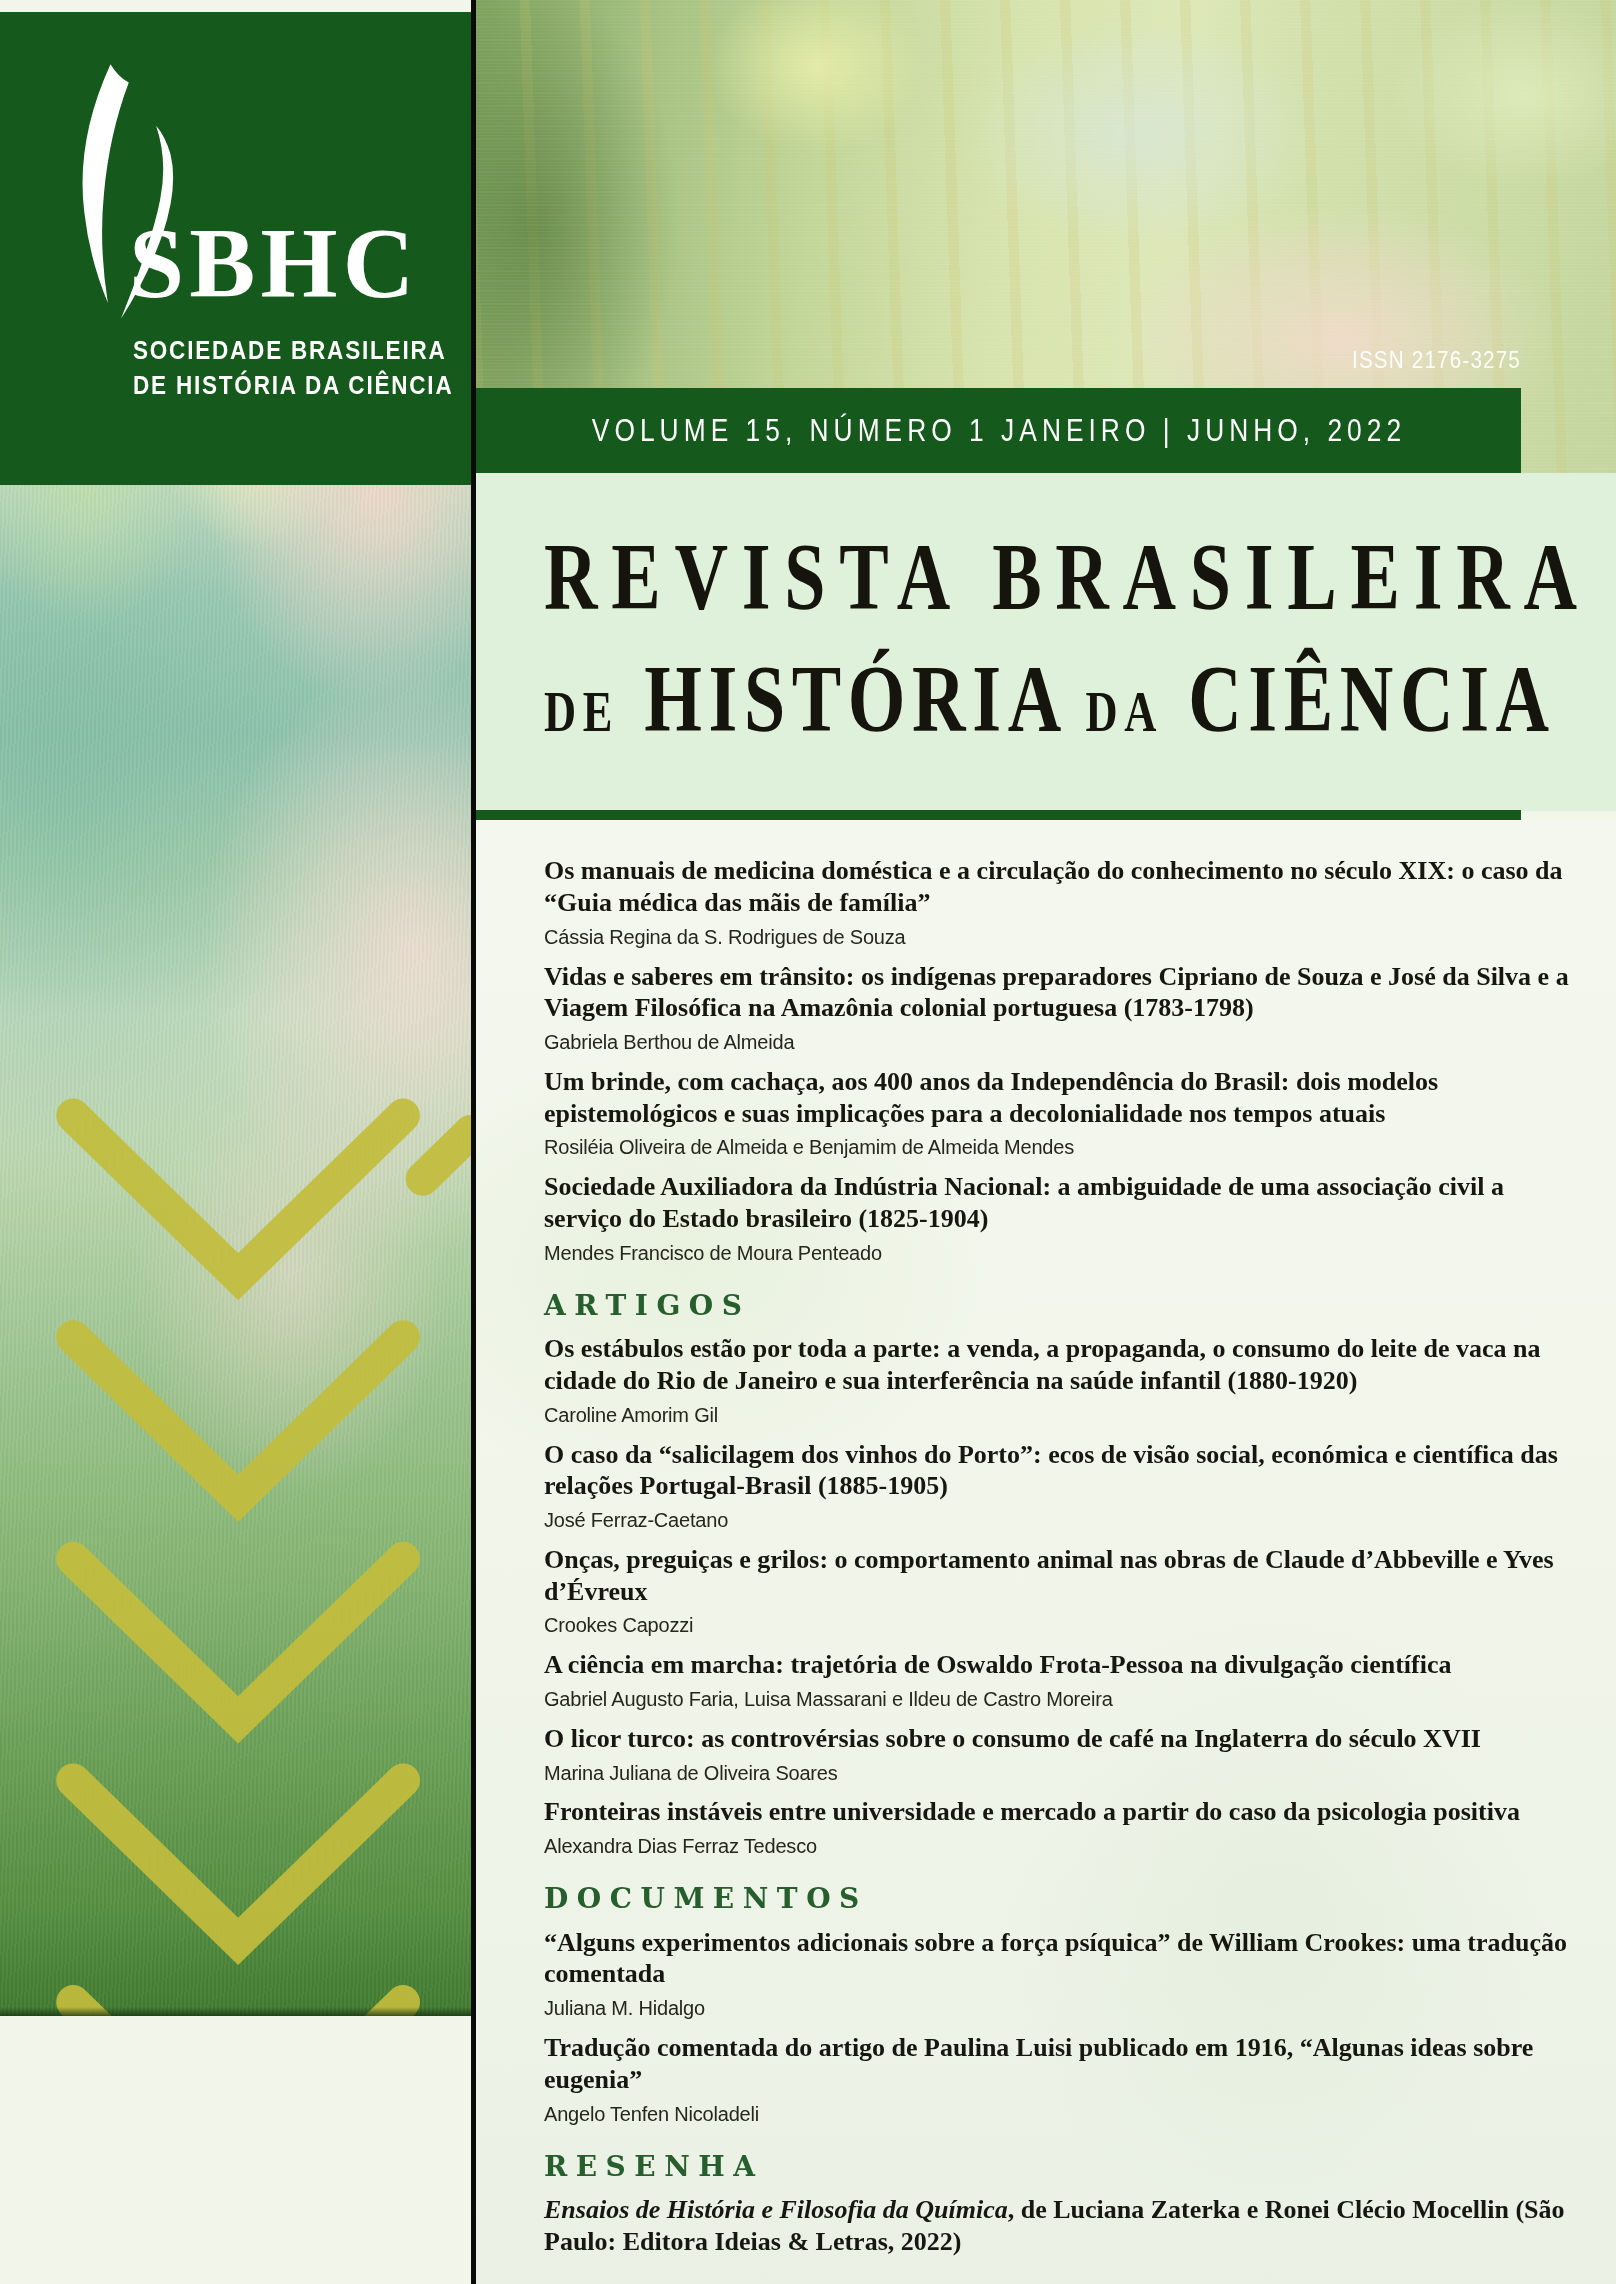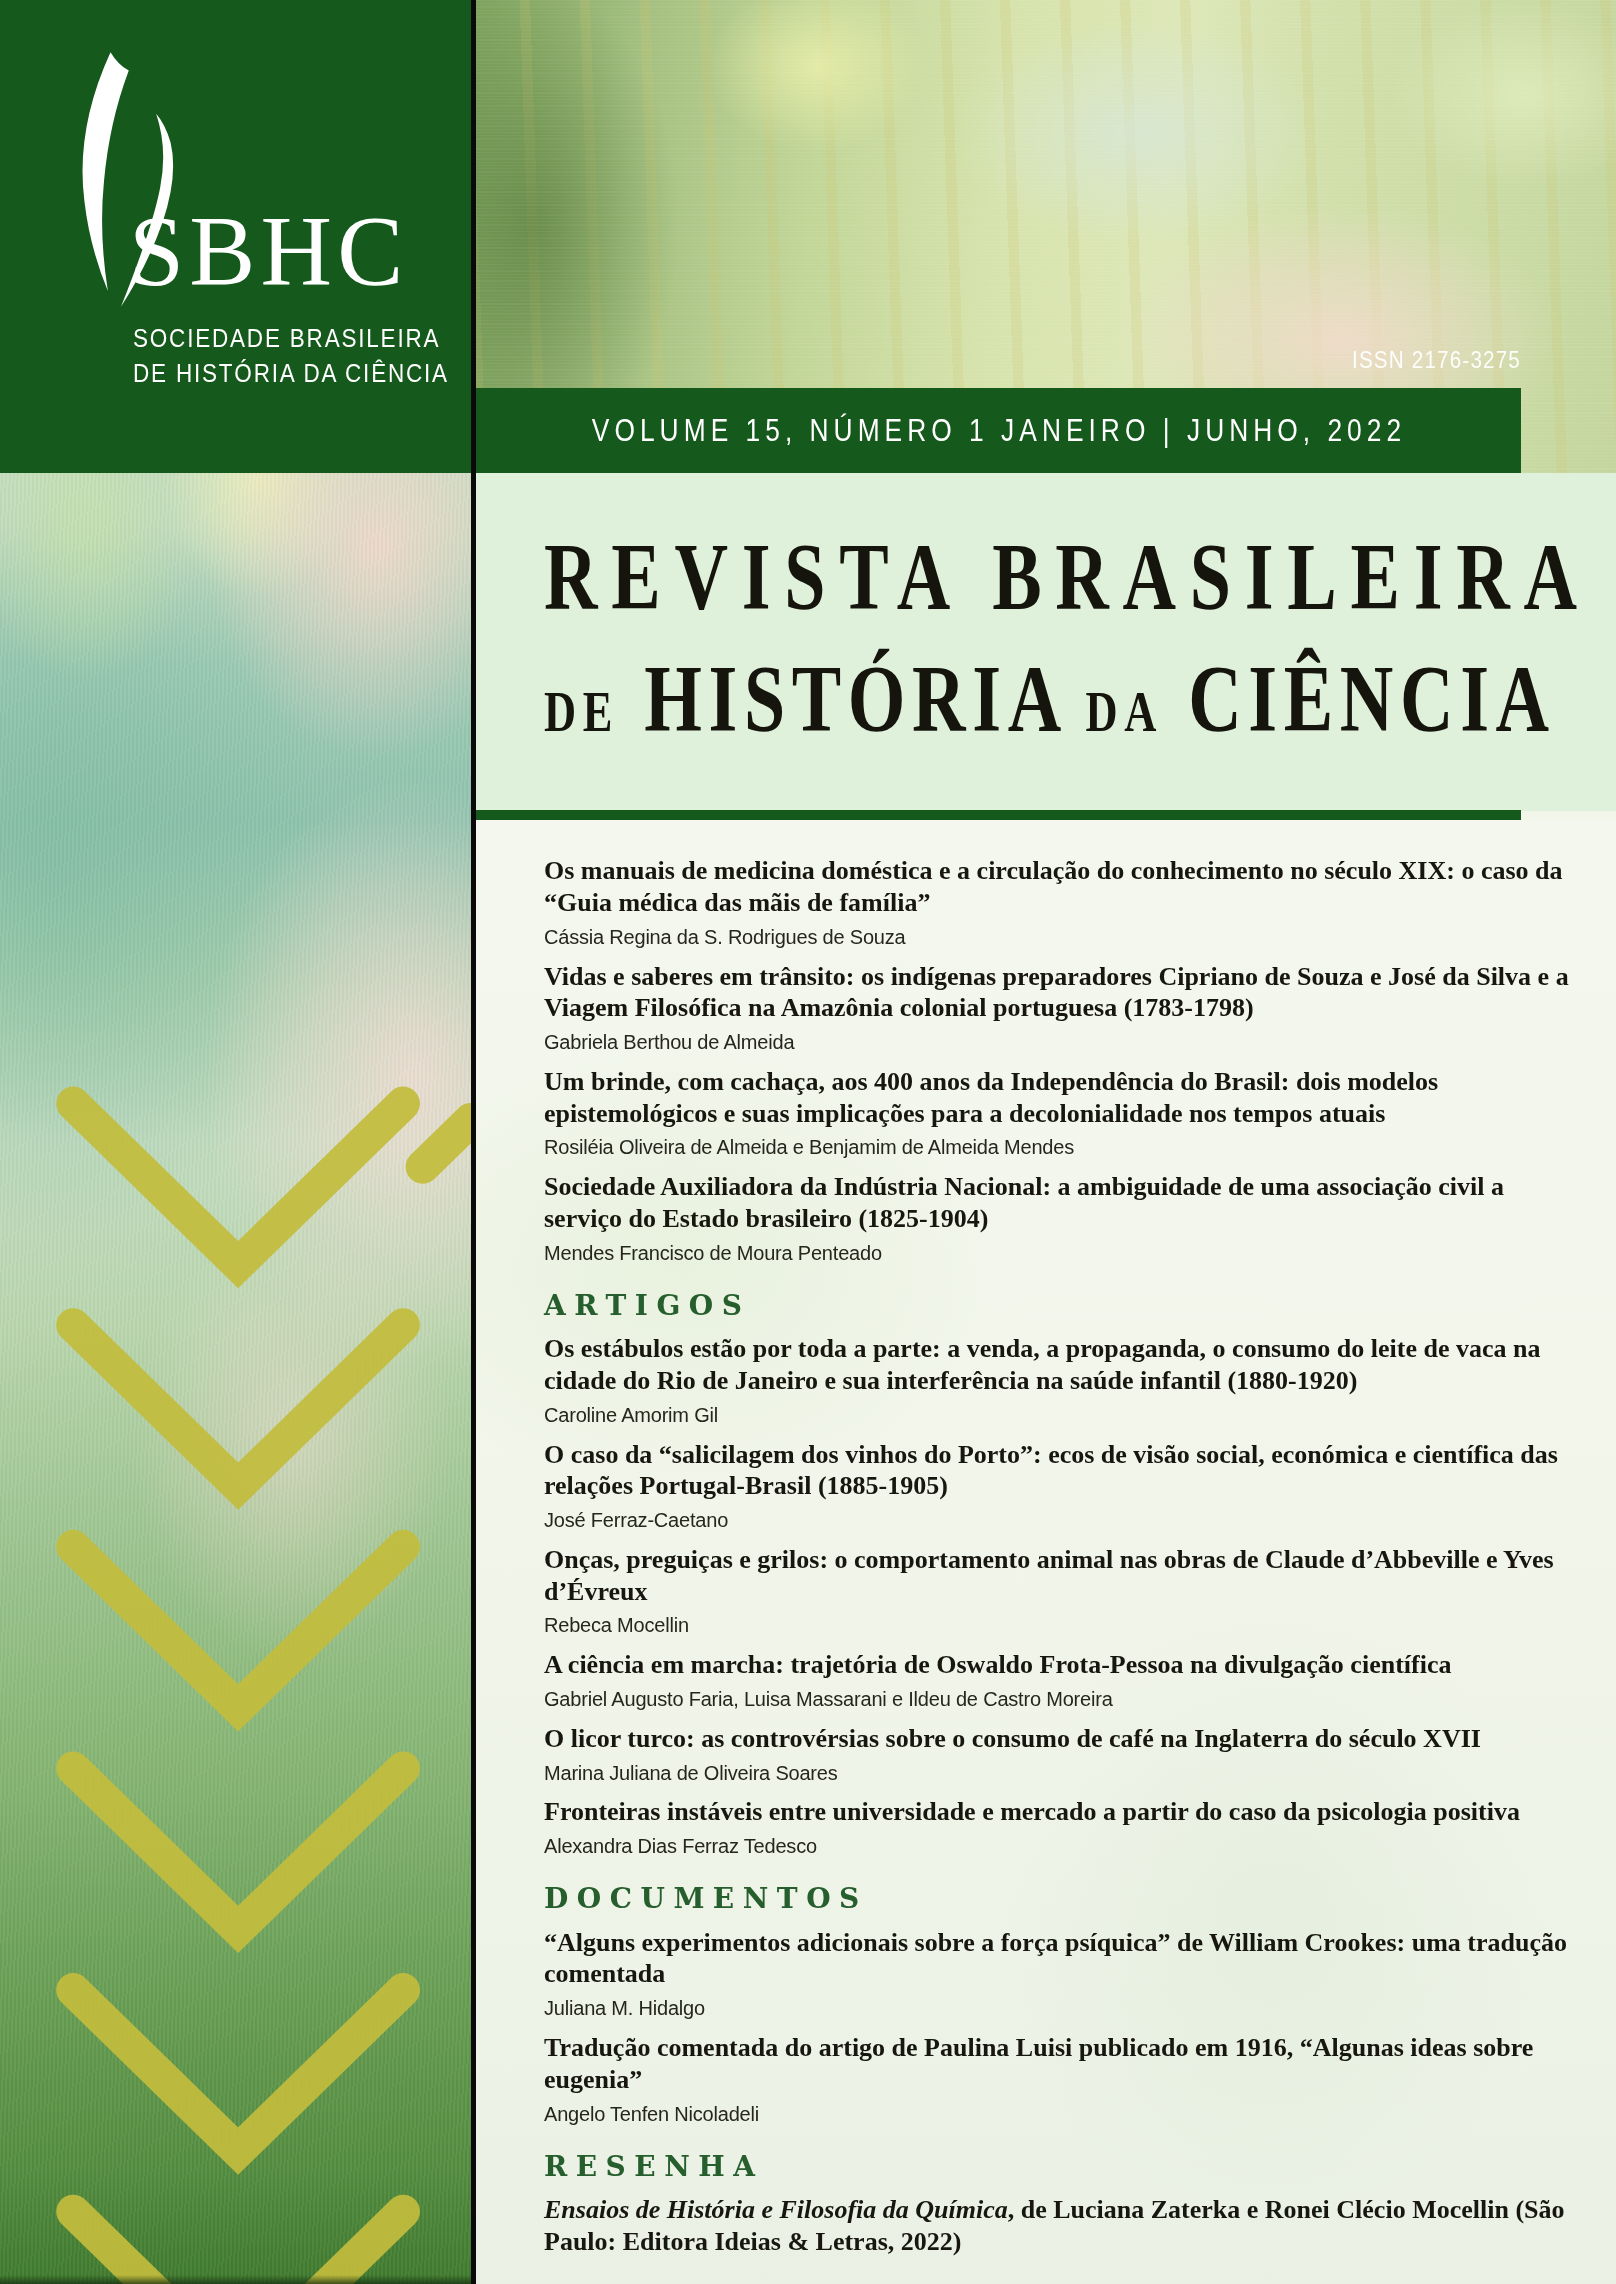--- a/index.html
+++ b/index.html
@@ -3,30 +3,31 @@
 <meta charset="utf-8">
 <style>
   html,body{margin:0;padding:0;background:#444;}
   *{box-sizing:border-box;}
   .cover{
     position:relative;width:1617px;height:2284px;overflow:hidden;
     background:#f2f5ea;font-family:"Liberation Serif",serif;
   }
   
   .left-strip{
-    position:absolute;left:0;top:0;width:471px;height:2284px;overflow:hidden;
+    position:absolute;left:0;top:12px;width:471px;height:2004px;overflow:hidden;
     background:
       radial-gradient(274px 339px at 80% 24%, rgba(244,217,205,.85), transparent 62%),
       radial-gradient(326px 456px at 88% 47%, rgba(246,222,214,.8), transparent 65%),
       radial-gradient(248px 339px at 62% 63%, rgba(240,222,210,.55), transparent 65%),
       radial-gradient(196px 261px at 18% 23%, rgba(196,226,170,.7), transparent 60%),
       radial-gradient(169px 196px at 55% 21%, rgba(238,242,186,.85), transparent 60%),
       radial-gradient(404px 535px at 12% 38%, rgba(122,186,158,.55), transparent 70%),
       linear-gradient(180deg,#d8e6c6 0%,#c2dbc0 23%,#9ecbb4 29%,#8fc3ae 36%,#a7cfae 43%,
         #c3dcc0 50%,#b9d6ae 58%,#9cc48f 68%,#84b472 78%,#699f55 87%,#538c3f 95%,#3f7a2e 100%);
+    font-weight: bold;
   }
   .left-strip::before{
     content:"";position:absolute;inset:0;
     background:repeating-linear-gradient(92deg, rgba(255,255,255,.05) 0 2px, rgba(0,0,0,.025) 2px 3.9px);
   }
   .left-strip::after{
     content:"";position:absolute;left:0;bottom:0;width:100%;height:9px;
     background:linear-gradient(180deg, rgba(20,45,14,0), rgba(20,45,14,.75));
   }
   .chevrons{position:absolute;left:0;top:1069px;}
@@ -168,21 +169,21 @@
         <div class="item-title">Um brinde, com cachaça, aos 400 anos da Independência do Brasil: dois modelos epistemológicos e suas implicações para a decolonialidade nos tempos atuais</div>
         <div class="item-authors">Rosiléia Oliveira de Almeida e Benjamim de Almeida Mendes</div>
         <div class="item-title">Sociedade Auxiliadora da Indústria Nacional: a ambiguidade de uma associação civil a serviço do Estado brasileiro (1825-1904)</div>
         <div class="item-authors">Mendes Francisco de Moura Penteado</div>
         <div class="sec-heading">ARTIGOS</div>
         <div class="item-title">Os estábulos estão por toda a parte: a venda, a propaganda, o consumo do leite de vaca na cidade do Rio de Janeiro e sua interferência na saúde infantil (1880-1920)</div>
         <div class="item-authors">Caroline Amorim Gil</div>
         <div class="item-title">O caso da “salicilagem dos vinhos do Porto”: ecos de visão social, económica e científica das relações Portugal-Brasil (1885-1905)</div>
         <div class="item-authors">José Ferraz-Caetano</div>
         <div class="item-title">Onças, preguiças e grilos: o comportamento animal nas obras de Claude d’Abbeville e Yves d’Évreux</div>
-        <div class="item-authors">Rebeca Mocellin</div>
+        <div class="item-authors">Crookes Capozzi</div>
         <div class="item-title">A ciência em marcha: trajetória de Oswaldo Frota-Pessoa na divulgação científica</div>
         <div class="item-authors">Gabriel Augusto Faria, Luisa Massarani e Ildeu de Castro Moreira</div>
         <div class="item-title">O licor turco: as controvérsias sobre o consumo de café na Inglaterra do século XVII</div>
         <div class="item-authors">Marina Juliana de Oliveira Soares</div>
         <div class="item-title">Fronteiras instáveis entre universidade e mercado a partir do caso da psicologia positiva</div>
         <div class="item-authors">Alexandra Dias Ferraz Tedesco</div>
         <div class="sec-heading">DOCUMENTOS</div>
         <div class="item-title">“Alguns experimentos adicionais sobre a força psíquica” de William Crookes: uma tradução comentada</div>
         <div class="item-authors">Juliana M. Hidalgo</div>
         <div class="item-title">Tradução comentada do artigo de Paulina Luisi publicado em 1916, “Algunas ideas sobre eugenia”</div>

